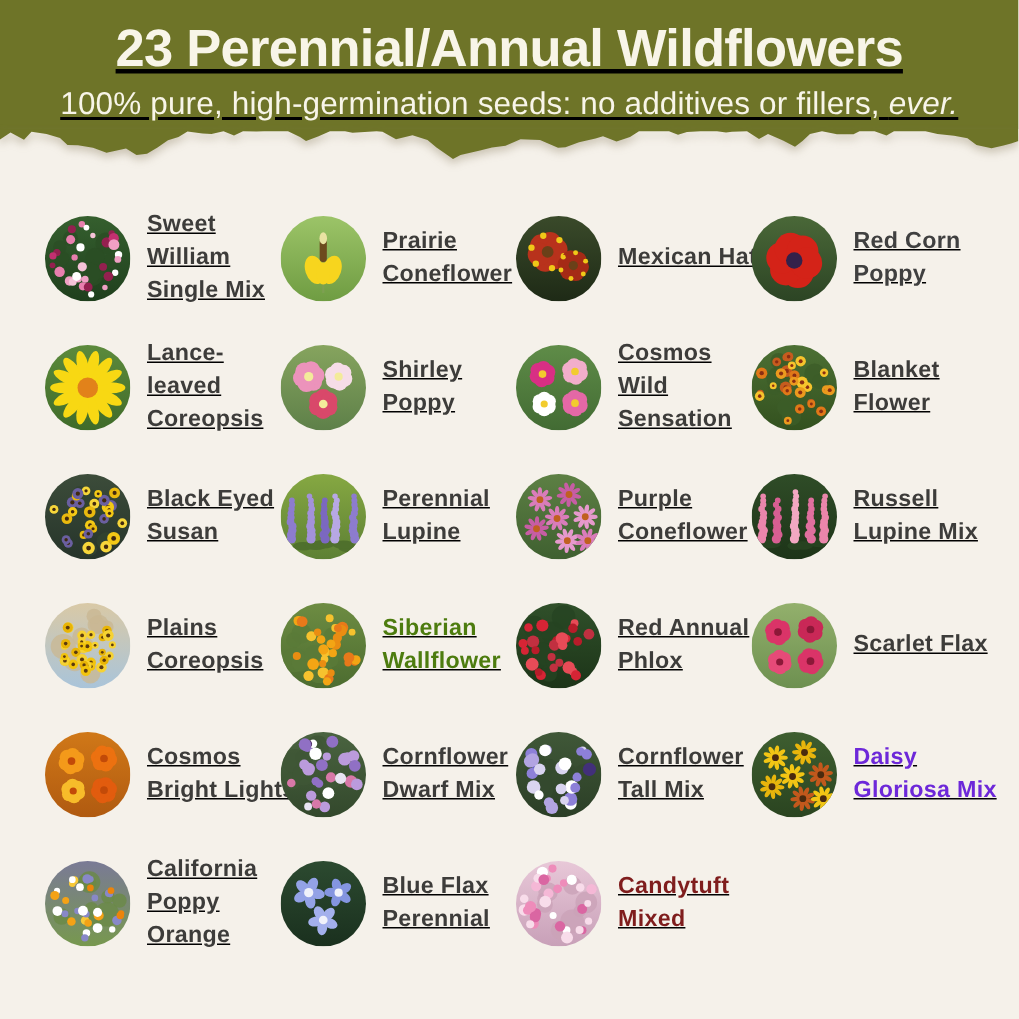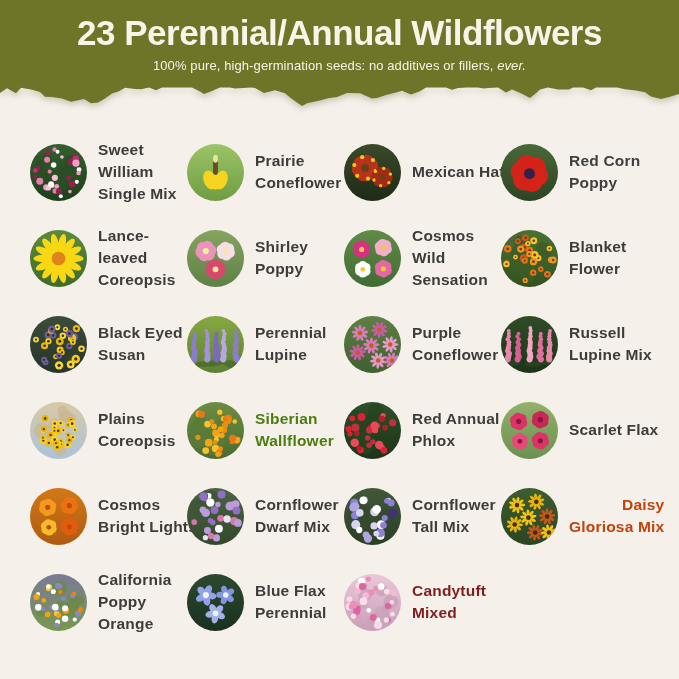--- a/index.html
+++ b/index.html
@@ -1,23 +1,23 @@
 <!DOCTYPE html>
 <html><head>
 <meta charset="utf-8">
 <style>
   html,body{margin:0;padding:0;}
   body{font-family:"Liberation Sans",sans-serif;}
-  .page{position:relative;width:679px;height:679px;overflow:hidden;}
+  .page{position:relative;width:679px;height:679px;overflow:hidden;text-decoration:underline;}
 
   
   .banner{position:relative;width:100%;}
   .banner-solid{padding:14px 10px 4px;min-height:68px;text-align:center;}
   .title{margin:0;font-size:35px;font-weight:800;letter-spacing:-0.5px;line-height:1.1;}
-  .subtitle{margin:5px 0 0;font-size:13px;font-weight:400;letter-spacing:0.1px;}
+  .subtitle{margin:5px 0 0;font-size:21px;font-weight:400;letter-spacing:0.1px;}
   .subtitle em{font-style:italic;}
   .tear{display:block;width:100%;height:22px;filter:drop-shadow(0 3px 3px rgba(140,128,98,.40));}
 
   
   .grid{margin:21px 0 0 30px;display:grid;grid-template-columns:repeat(4,157px);grid-auto-rows:86px;align-items:center;}
   .cell{display:flex;align-items:center;gap:11px;}
   .photo{flex:0 0 auto;width:57px;height:57px;}
   .photo svg{display:block;width:57px;height:57px;}
   .label{font-size:15.5px;font-weight:600;line-height:1.42;letter-spacing:0.2px;white-space:nowrap;}
 </style>
@@ -1199,21 +1199,21 @@
               <ellipse cx="77.3" cy="72.8" rx="6" ry="2.6" fill="#f2c514" transform="rotate(218 77.3 72.8)"></ellipse>
               <ellipse cx="82.2" cy="69.7" rx="6" ry="2.6" fill="#f2c514" transform="rotate(258 82.2 69.7)"></ellipse>
               <ellipse cx="87.9" cy="70.5" rx="6" ry="2.6" fill="#f2c514" transform="rotate(298 87.9 70.5)"></ellipse>
               <ellipse cx="91.9" cy="74.7" rx="6" ry="2.6" fill="#f2c514" transform="rotate(338 91.9 74.7)"></ellipse>
               <ellipse cx="92.1" cy="80.6" rx="6" ry="2.6" fill="#f2c514" transform="rotate(378 92.1 80.6)"></ellipse>
               <ellipse cx="88.6" cy="85.2" rx="6" ry="2.6" fill="#f2c514" transform="rotate(418 88.6 85.2)"></ellipse>
               <circle cx="84" cy="78" r="4" fill="#4a2a0e"></circle>
             </g>
           </svg>
         </div>
-        <div class="label" style="color: #c2410c; text-align: right;">Daisy<br>Gloriosa Mix</div>
+        <div class="label" style="color: #6d28d9;">Daisy<br>Gloriosa Mix</div>
       </div>
       <div class="cell">
         <div class="photo">
           <svg viewBox="0 0 100 100" xmlns="http://www.w3.org/2000/svg">
             <defs>
               <linearGradient id="g20" x1="0" y1="0" x2="0" y2="1">
                 <stop offset="0" stop-color="#7a7a96"></stop>
                 <stop offset="1" stop-color="#77984e"></stop>
               </linearGradient>
               <clipPath id="c20">

